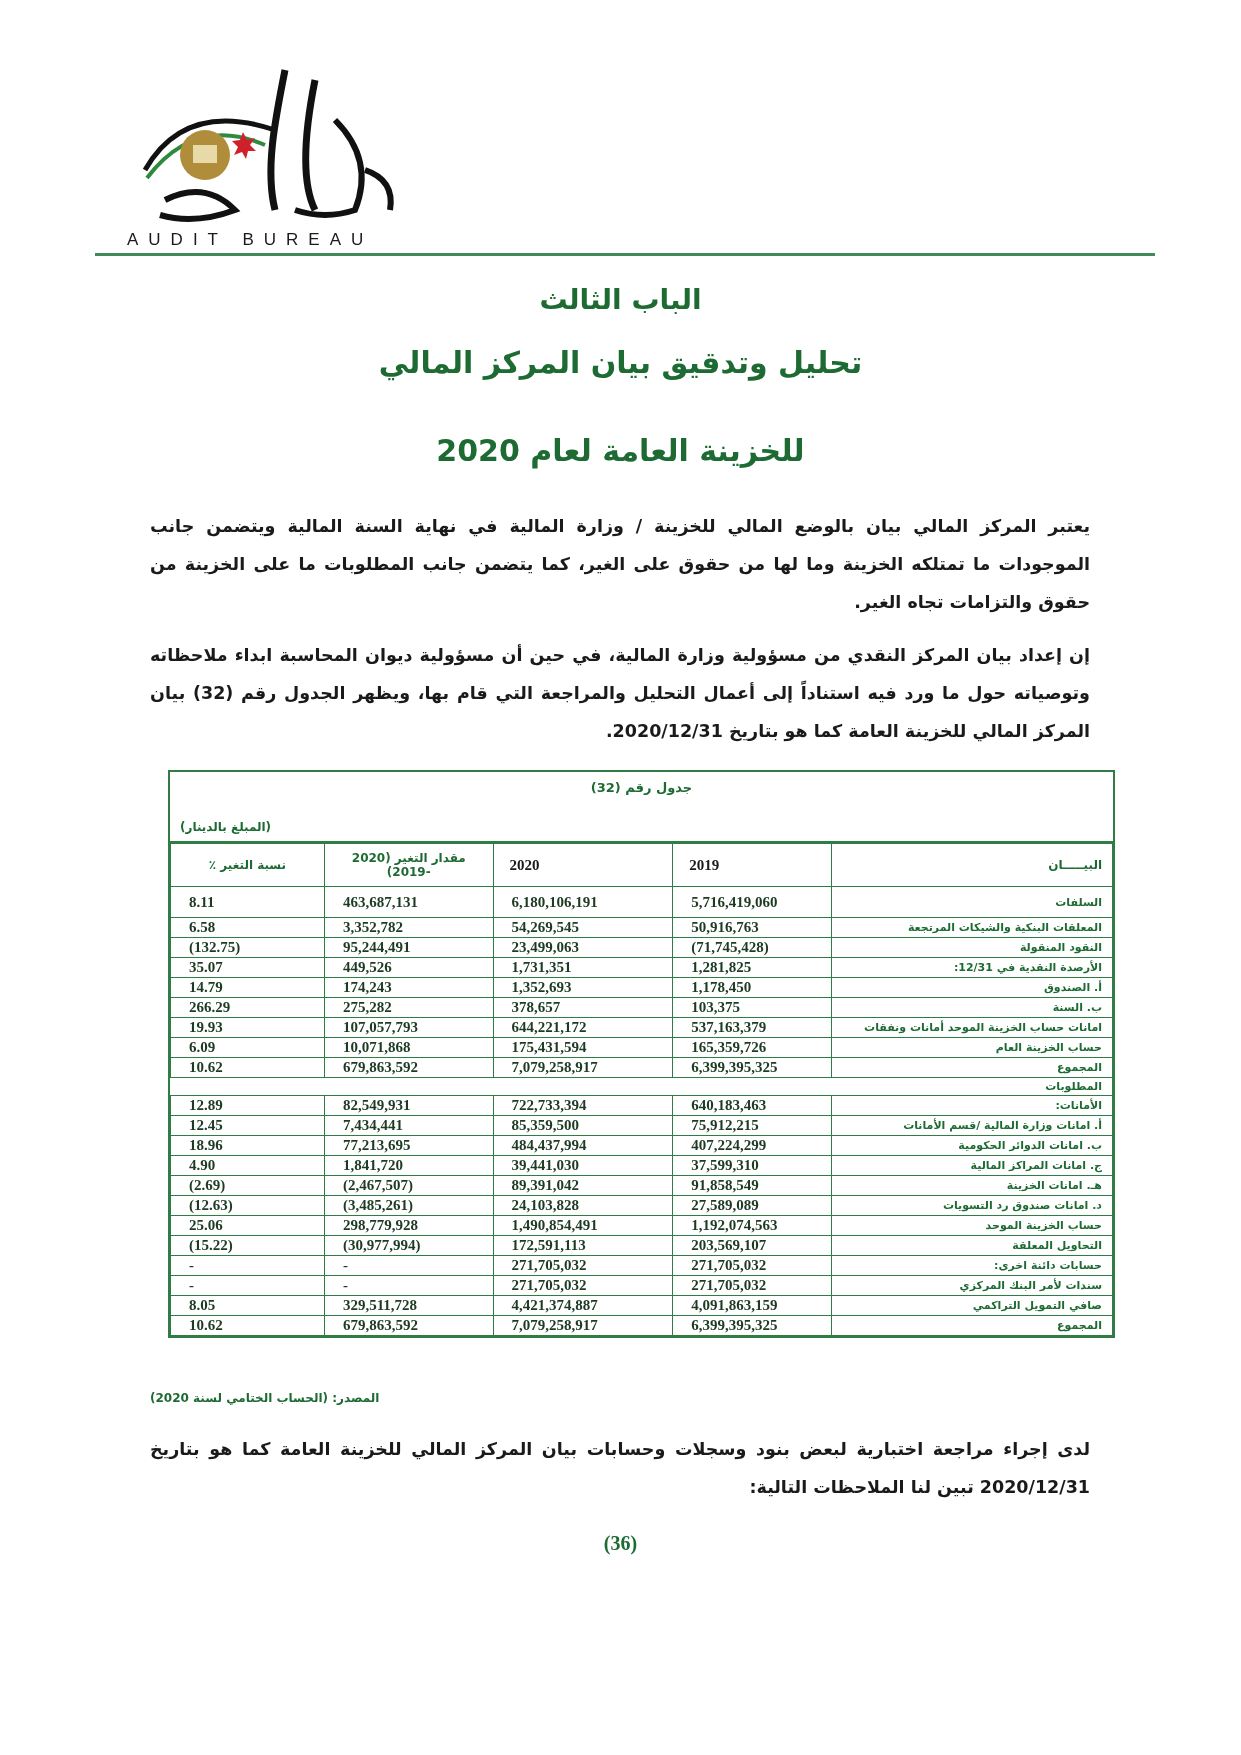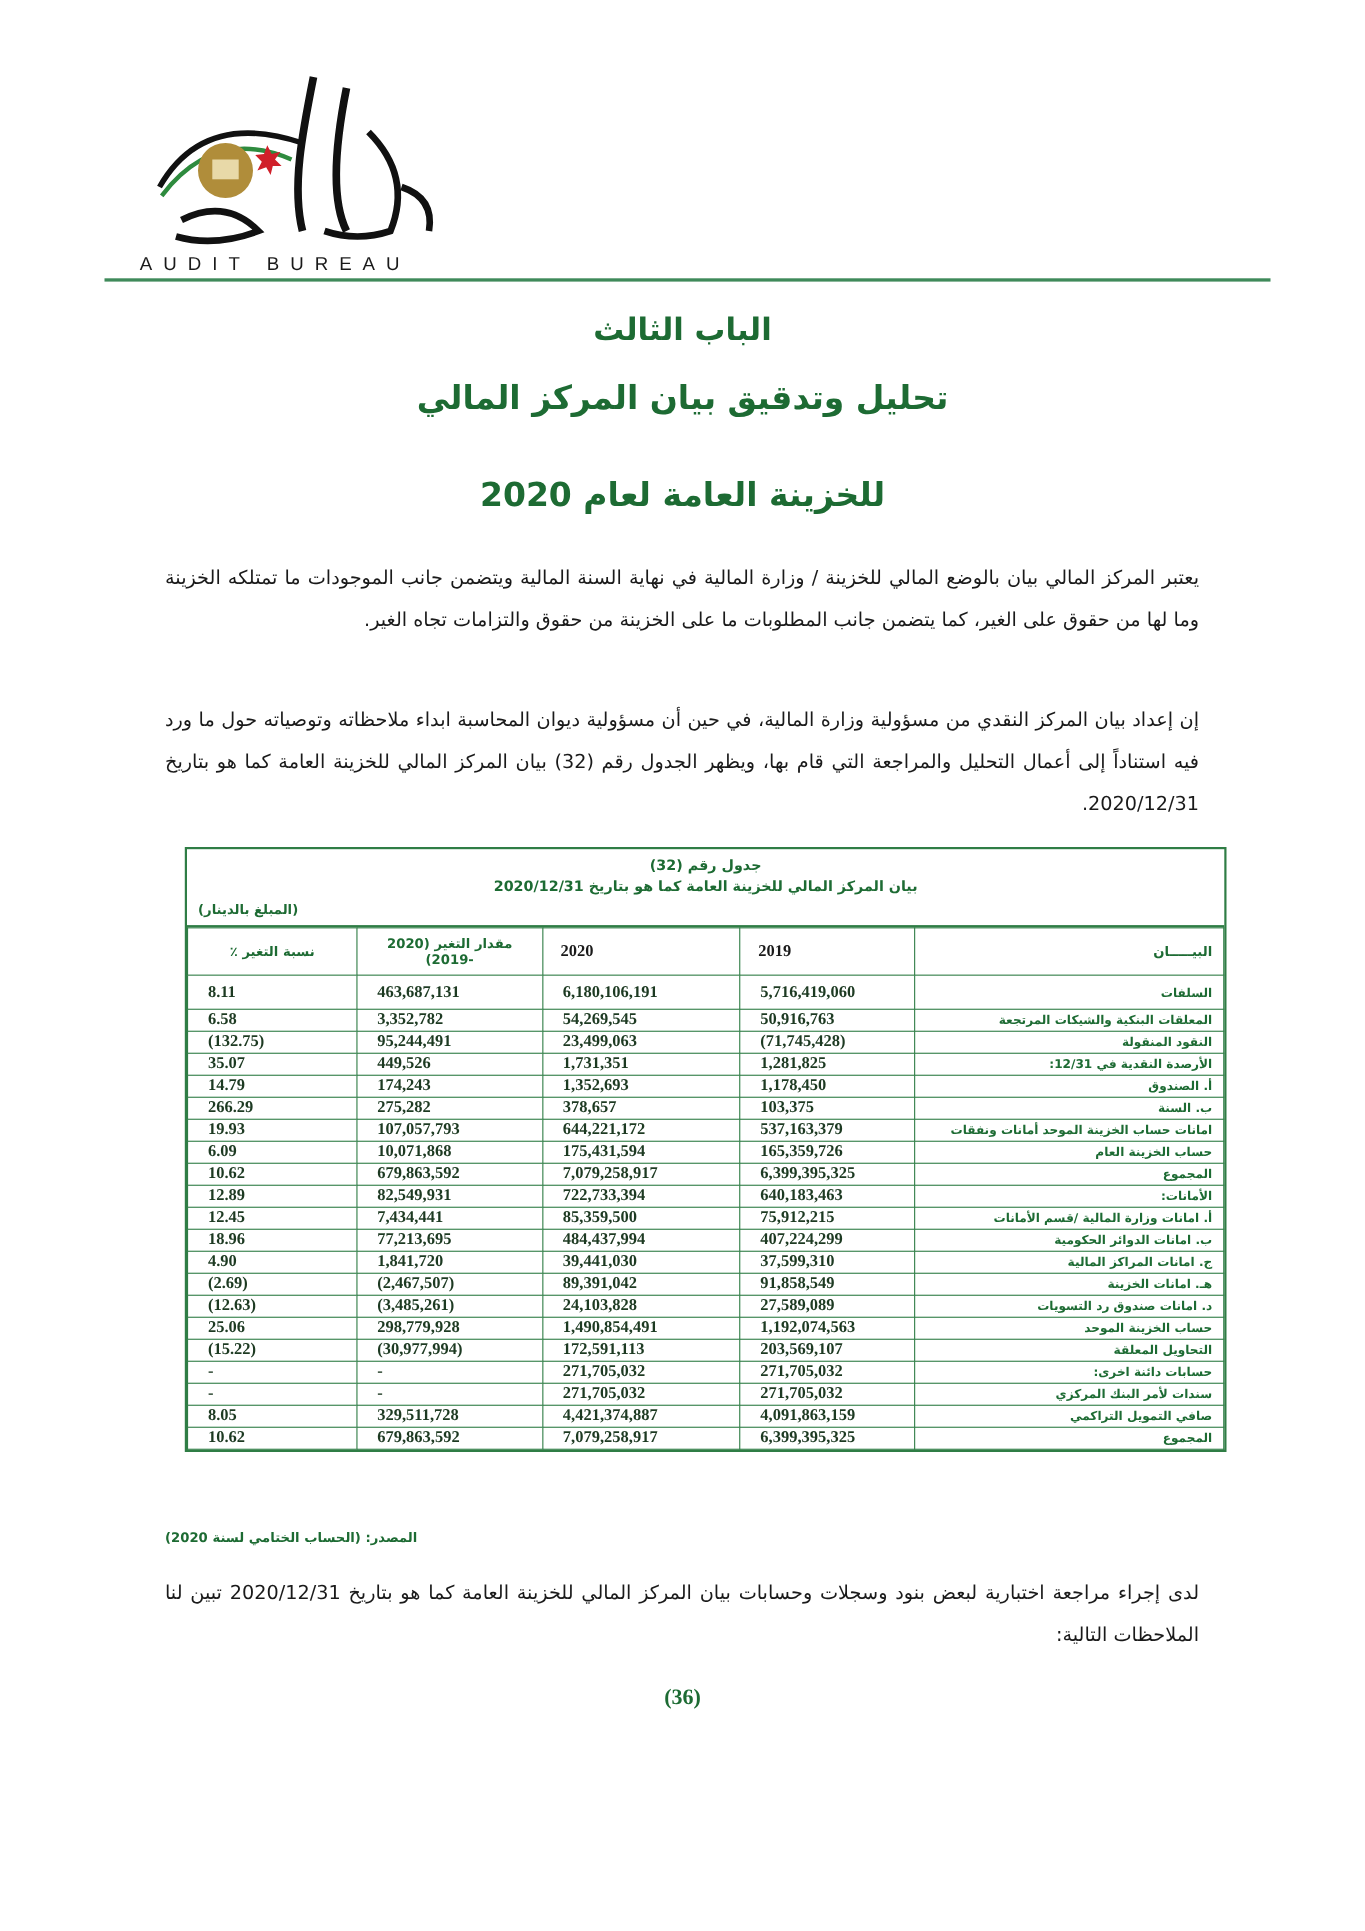--- a/index.html
+++ b/index.html
@@ -13,21 +13,21 @@
                   font-weight: bold; font-size: 30px; color: #1d6b33; direction: rtl; }
   .header-rule { position: absolute; left: 95px; top: 253px; width: 1060px; height: 3px; background: #3f8a5a; }
 
   .chapter { position: absolute; left: 0; width: 1241px; text-align: center; direction: rtl;
              font-family: "DejaVu Sans", sans-serif; font-weight: bold; color: #1d6b33; }
   .chapter.c1 { top: 283px; font-size: 28px; }
   .chapter.c2 { top: 345px; font-size: 30px; }
   .chapter.c3 { top: 408px; font-size: 30px; margin-top: 25px; }
 
   .para { position: absolute; left: 150px; width: 940px; direction: rtl; text-align: justify;
-          text-align-last: right; font-size: 17.5px; font-weight: normal; line-height: 38px; color: #1a1a1a; }
+          text-align-last: right; font-size: 17.5px; font-weight: bold; line-height: 38px; color: #1a1a1a; }
   .p1 { top: 507px; }
   .p2 { top: 636px; }
   .p3 { top: 1430px; }
 
   .tbl-wrap { position: absolute; left: 152px; top: 770px; width: 943px; border: 2px solid #2f7d45; margin-left: 16px; }
   .tbl-caption { position: relative; height: 69px; border-bottom: 2px solid #2f7d45; direction: rtl; }
   .tbl-caption .cap1 { position: absolute; left: 0; right: 0; top: 8px; text-align: center; font-size: 13px; font-weight: bold; color: #1d6b33; }
   .tbl-caption .cap2 { position: absolute; left: 0; right: 0; top: 27px; text-align: center; font-size: 13px; font-weight: bold; color: #1d6b33; }
   .tbl-caption .unit { position: absolute; left: 10px; top: 48px; font-size: 12px; font-weight: bold; color: #1d6b33; }
   table { border-collapse: collapse; width: 100%; direction: rtl; font-family: "Liberation Serif", serif; }
@@ -72,21 +72,20 @@
 <div class="chapter c1">الباب الثالث</div>
 <div class="chapter c2">تحليل وتدقيق بيان المركز المالي</div>
 <div class="chapter c3">للخزينة العامة لعام 2020</div>
 
 <div class="para p1">يعتبر المركز المالي بيان بالوضع المالي للخزينة / وزارة المالية في نهاية السنة المالية ويتضمن جانب الموجودات ما تمتلكه الخزينة وما لها من حقوق على الغير، كما يتضمن جانب المطلوبات ما على الخزينة من حقوق والتزامات تجاه الغير.</div>
 <div class="para p2">إن إعداد بيان المركز النقدي من مسؤولية وزارة المالية، في حين أن مسؤولية ديوان المحاسبة ابداء ملاحظاته وتوصياته حول ما ورد فيه استناداً إلى أعمال التحليل والمراجعة التي قام بها، ويظهر الجدول رقم (32) بيان المركز المالي للخزينة العامة كما هو بتاريخ 2020/12/31.</div>
 
 <div class="tbl-wrap">
   <div class="tbl-caption">
     <div class="cap1">جدول رقم (32)</div>
-    <div class="cap2">بيان المركز المالي للخزينة العامة كما هو بتاريخ 2020/12/31</div>
     <div class="unit">(المبلغ بالدينار)</div>
   </div>
   <table>
     <thead>
       <tr>
         <th class="lbl">البيـــــان</th>
         <th class="num">2019</th>
         <th class="num">2020</th>
         <th class="small">مقدار التغير (2020 -2019)</th>
         <th class="small">نسبة التغير ٪</th>
@@ -149,20 +148,27 @@
           <td class="num c2">10,071,868</td>
           <td class="num c1">6.09</td>
         </tr>
         <tr class="data">
           <td class="lbl">المجموع</td>
           <td class="num c4">6,399,395,325</td>
           <td class="num c3">7,079,258,917</td>
           <td class="num c2">679,863,592</td>
           <td class="num c1">10.62</td>
         </tr>
+        <tr class="section">
+          <td class="lbl">المطلوبات</td>
+          <td></td>
+          <td></td>
+          <td></td>
+          <td></td>
+        </tr>
         <tr class="data">
           <td class="lbl">الأمانات:</td>
           <td class="num c4">640,183,463</td>
           <td class="num c3">722,733,394</td>
           <td class="num c2">82,549,931</td>
           <td class="num c1">12.89</td>
         </tr>
         <tr class="data">
           <td class="lbl">أ. امانات وزارة المالية /قسم الأمانات</td>
           <td class="num c4">75,912,215</td>

